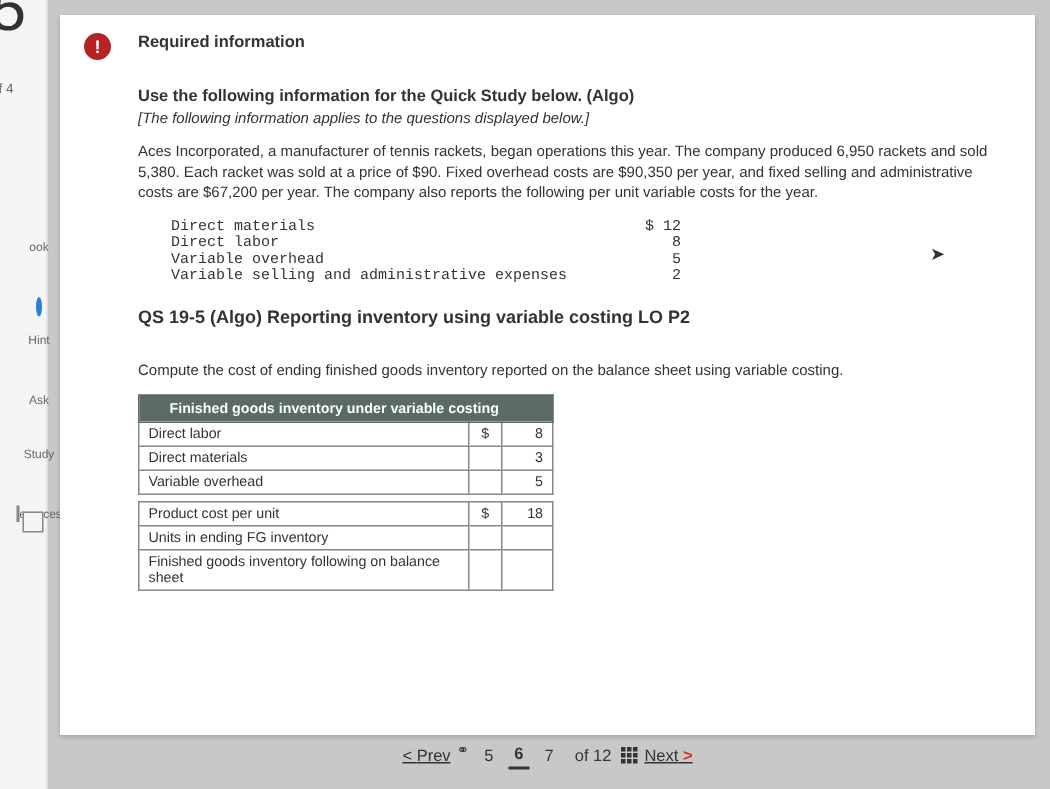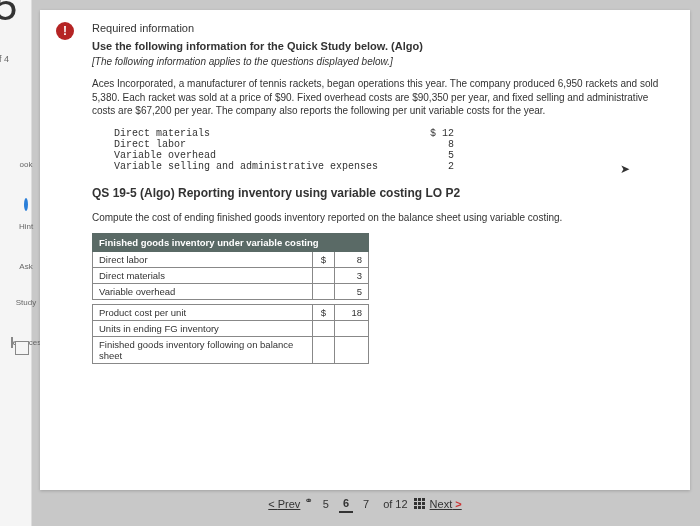--- a/index.html
+++ b/index.html
@@ -64,41 +64,41 @@
     box-shadow: 0 1px 3px rgba(0,0,0,0.2);
   }
   .alert-dot {
     position: absolute;
     left: 16px; top: 12px;
     width: 18px; height: 18px;
     background: #b52424;
     border-radius: 50%;
     color:#fff; text-align:center; line-height:18px; font-weight:bold; font-size:12px;
   }
-  .req { font-weight: normal; font-size: 11px; margin-bottom: 6px; }
+  .req { font-weight: bold; font-size: 11px; margin-bottom: 24px; }
   .bold-line { font-weight: bold; font-size: 11px; margin-bottom: 4px; }
   .italic-line { font-style: italic; font-size: 10px; margin-bottom: 10px; }
   .para { font-size: 10px; line-height: 1.35; margin-bottom: 10px; }
   .mono-block { font-family: "Courier New", monospace; font-size: 10px; margin: 6px 0 14px 22px; }
   .mono-block .row { display:flex; }
   .mono-block .lbl { width: 300px; }
   .mono-block .val { width: 40px; text-align: right; }
-  .qtitle { font-weight: bold; font-size: 12px; margin: 10px 0 12px; }
+  .qtitle { font-weight: bold; font-size: 12px; margin: 10px 0 24px; }
   .instr { font-size: 10px; margin-bottom: 10px; }
 
   table.fg {
     border-collapse: collapse;
     font-size: 9.5px;
   }
   table.fg th {
     background: #5a6a66;
     color: #fff;
     font-weight: bold;
     text-align: left;
-    padding: 3px 6px;
+    padding: 3px 20px;
     border: 1px solid #5a6a66;
   }
   table.fg td {
     border: 1px solid #888;
     padding: 2px 6px;
     background: #fff;
   }
   table.fg td.num { text-align: right; min-width: 34px; }
   table.fg td.cur { text-align: center; width: 22px; }
   table.fg td.label { width: 220px; }

